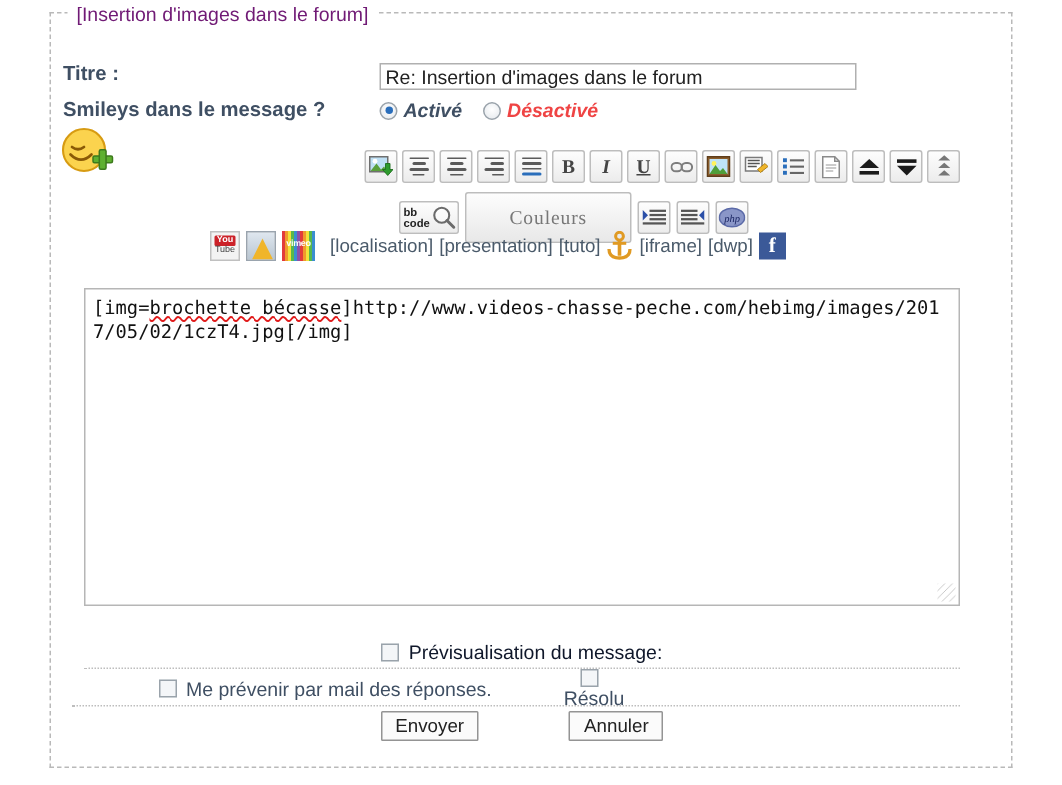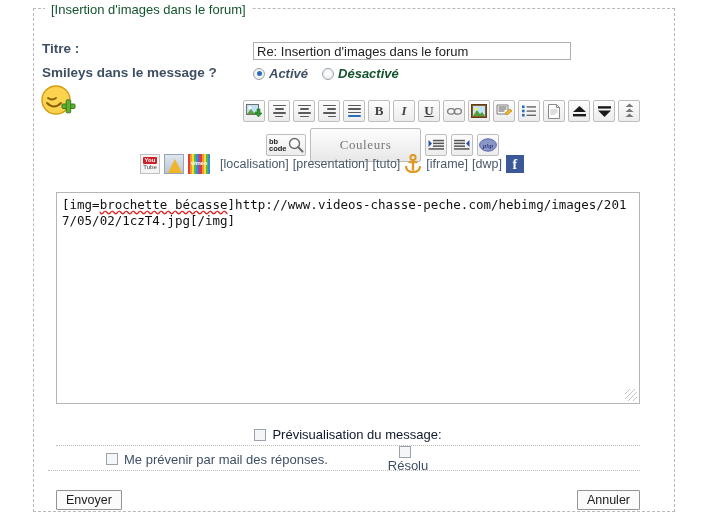--- a/index.html
+++ b/index.html
@@ -20,21 +20,21 @@
     width:642px; height:504px;
     border:1px dashed #b9b9b9;
     box-sizing:border-box;
   }
   .legend{
     position:absolute;
     left:45px; top:2px;
     background:#fff;
     padding:0 6px;
     font-size:13px;
-    color:#14532d;
+    color:#701a75;
     white-space:nowrap;
   }
 
   
   .lbl{
     position:absolute;
     font-weight:bold;
     color:#3f4f63;
     font-size:13.5px;
     white-space:nowrap;
@@ -64,21 +64,21 @@
     width:12px;height:12px;border-radius:50%;
     border:1px solid #9aa3ab;
     background:radial-gradient(circle at 50% 40%, #ffffff 0%, #eceff2 70%, #dfe3e7 100%);
     box-sizing:border-box;position:relative;margin-right:4px;flex:none;
   }
   .radio.on::after{
     content:"";position:absolute;left:2.5px;top:2.5px;
     width:5px;height:5px;border-radius:50%;background:#2a6ebb;
   }
   .radio-txt{font-weight:bold;font-size:13px;color:#3f4f63;}
-  .radio-txt.off{color:#14532d;}
+  .radio-txt.off{color:#ef4444;}
 
   
   .smiley{
     position:absolute;left:40px;top:84px;width:37px;height:37px;
   }
 
   
   .tbrow{position:absolute;display:flex;align-items:center;}
   #tb-row1{left:243px;top:100px;gap:3px;}
   #tb-row2{left:243px;top:128px;gap:4px;margin-left:23px;}
@@ -162,34 +162,33 @@
   
   .prevrow{
     position:absolute;left:56px;top:424px;width:584px;height:21px;
     display:flex;align-items:center;justify-content:center;
     border-bottom:1px dotted #bdbdbd;
   }
   .optrow{
     position:absolute;left:48px;top:448px;width:592px;height:22px;
     display:flex;align-items:center;
     border-bottom:1px dotted #bdbdbd;
-    gap:12px;
   }
   .chk{
     width:12px;height:12px;border:1px solid #9aa3ab;background:#f4f6f8;
     box-sizing:border-box;margin-right:6px;flex:none;
   }
   .optitem{display:flex;align-items:center;white-space:nowrap;font-size:13px;color:#3f4f63;}
   #opt-notify{margin-left:58px;}
   #opt-lock{margin-left:48px;}
   #opt-solved{margin-left:48px;flex-direction:column;}
   .prev-txt{font-size:13px;color:#0f172a;}
 
   
-  .btnrow{position:absolute;left:56px;top:474px;width:584px;display:flex;justify-content:space-between;gap:60px;margin-top:16px;}
+  .btnrow{position:absolute;left:56px;top:474px;width:584px;display:flex;justify-content:center;gap:60px;}
   .btn{
     border:1px solid #949494;
     background:#fbfbfb;
     font-family:"Liberation Sans",sans-serif;
     font-size:12.5px;color:#222;
     padding:2px 9px;
     border-radius:1px;
   }
 </style>
 </head>

